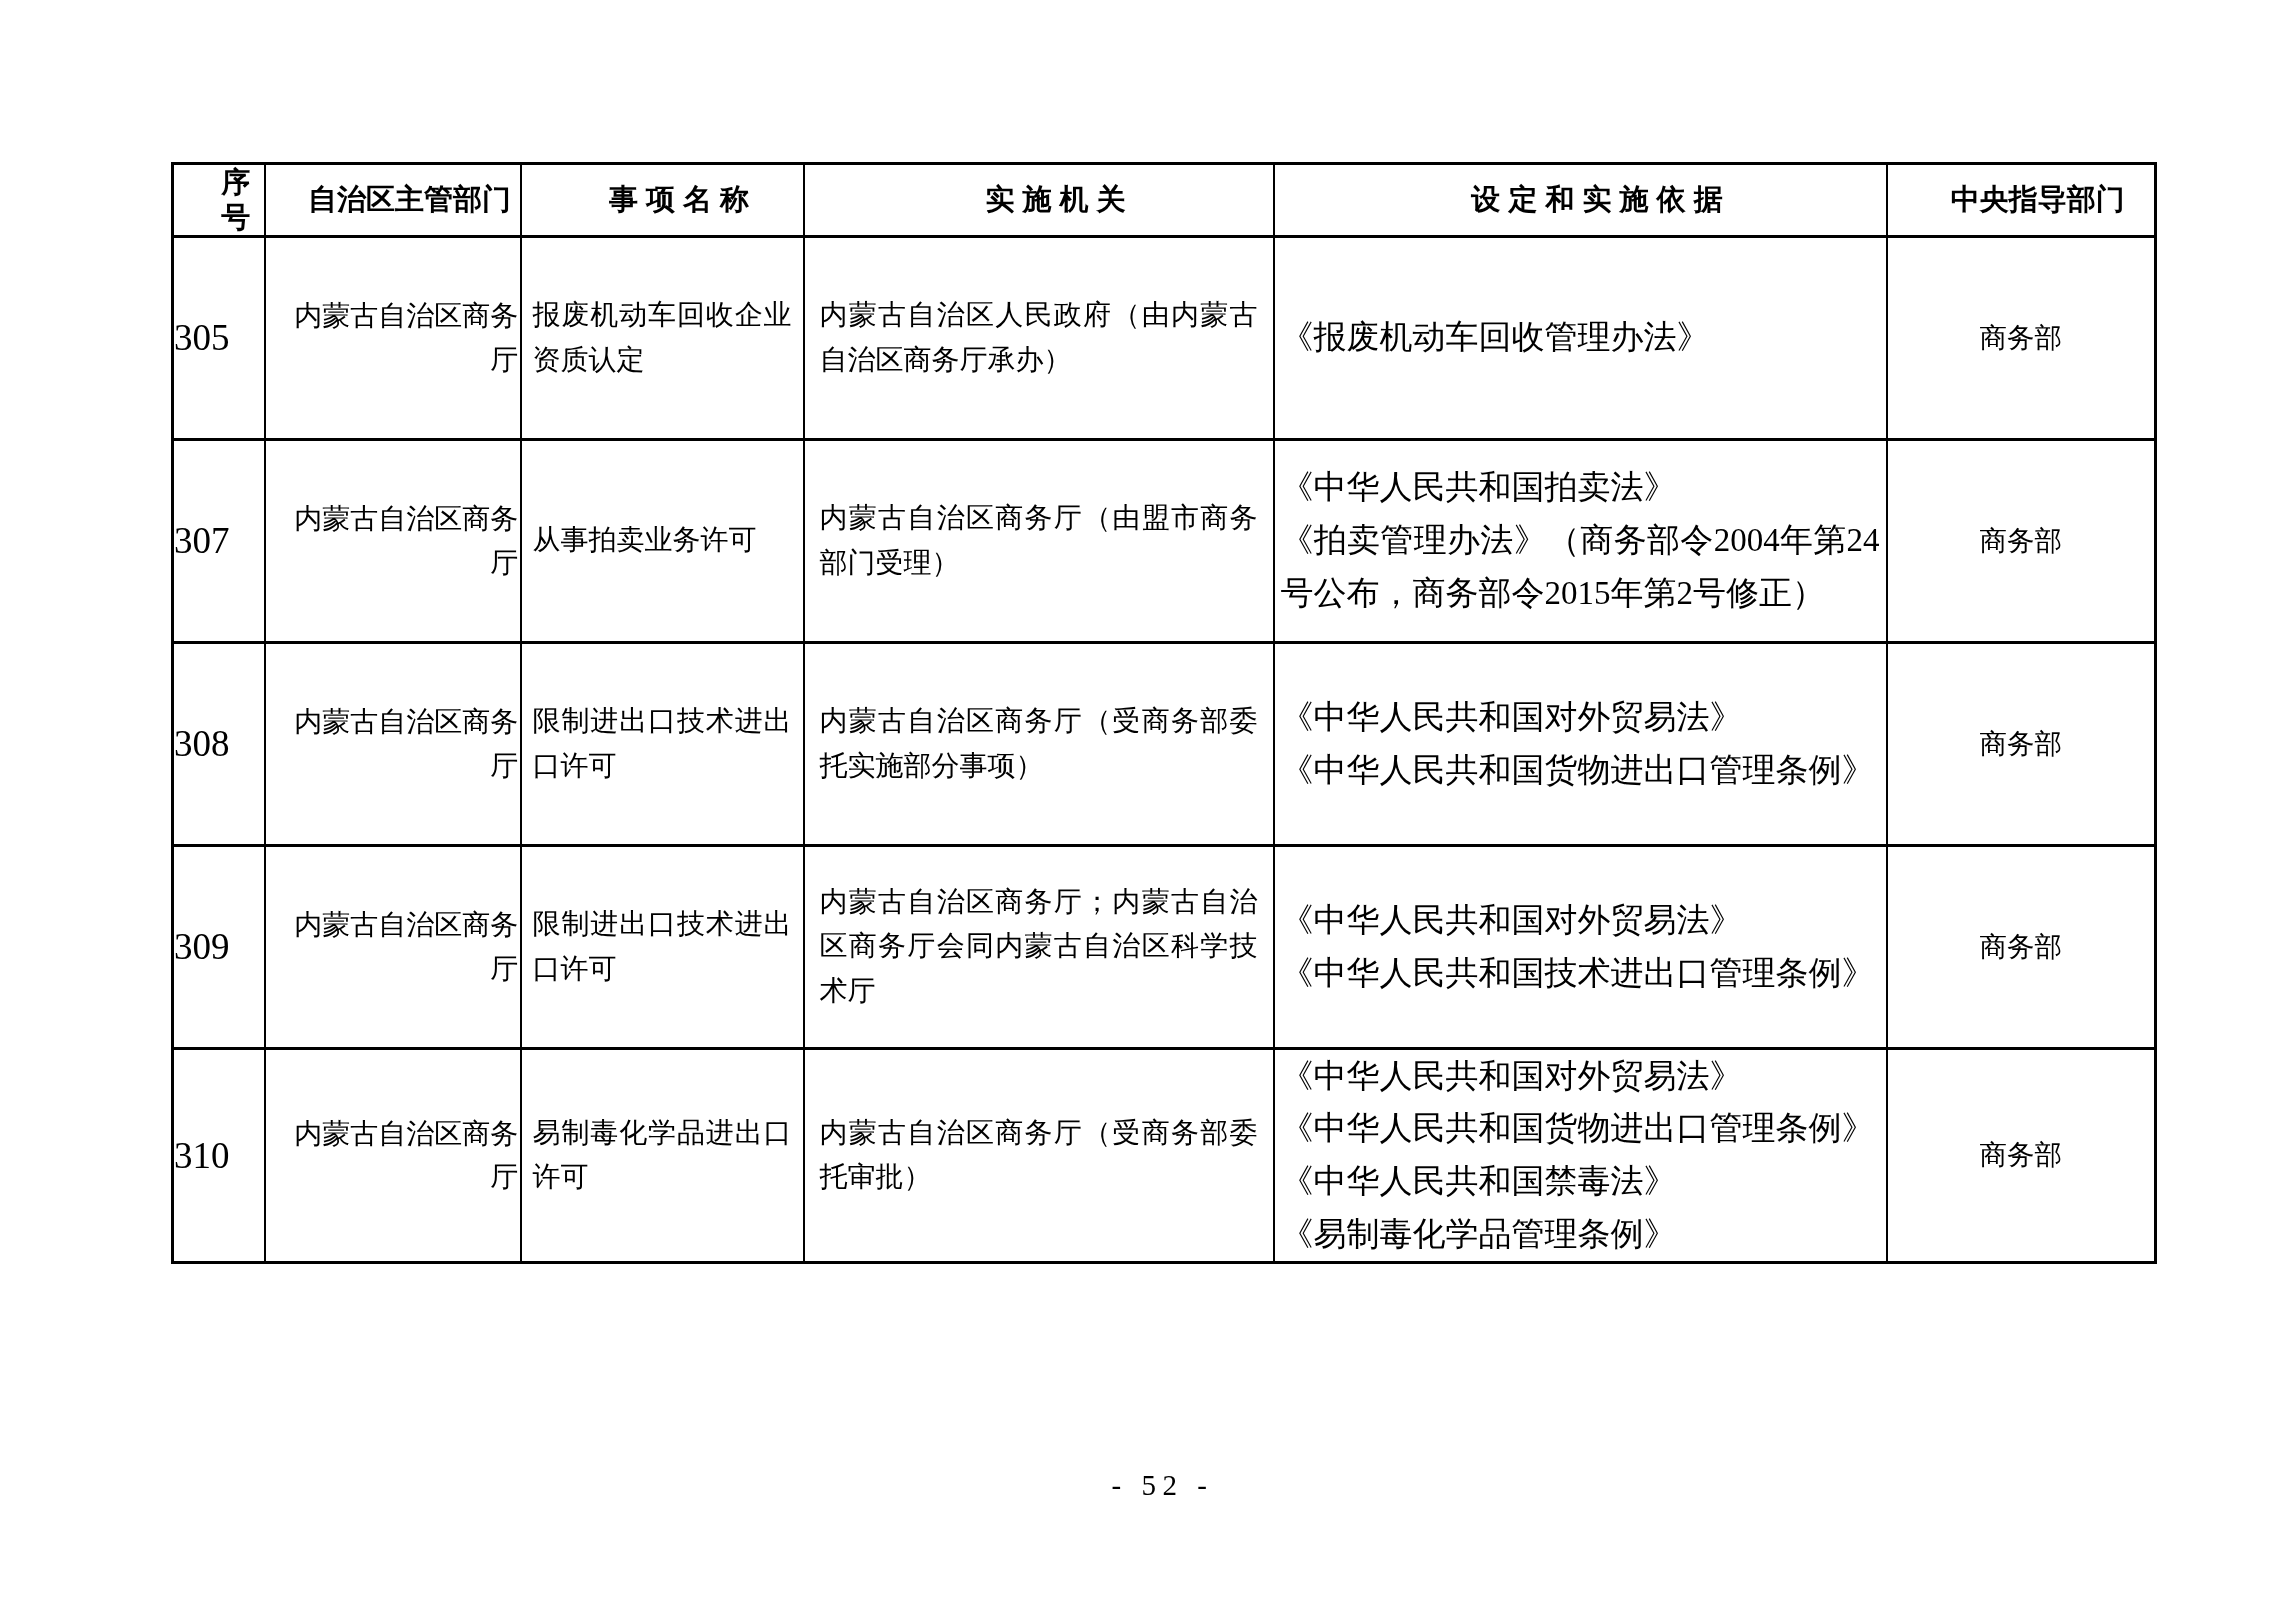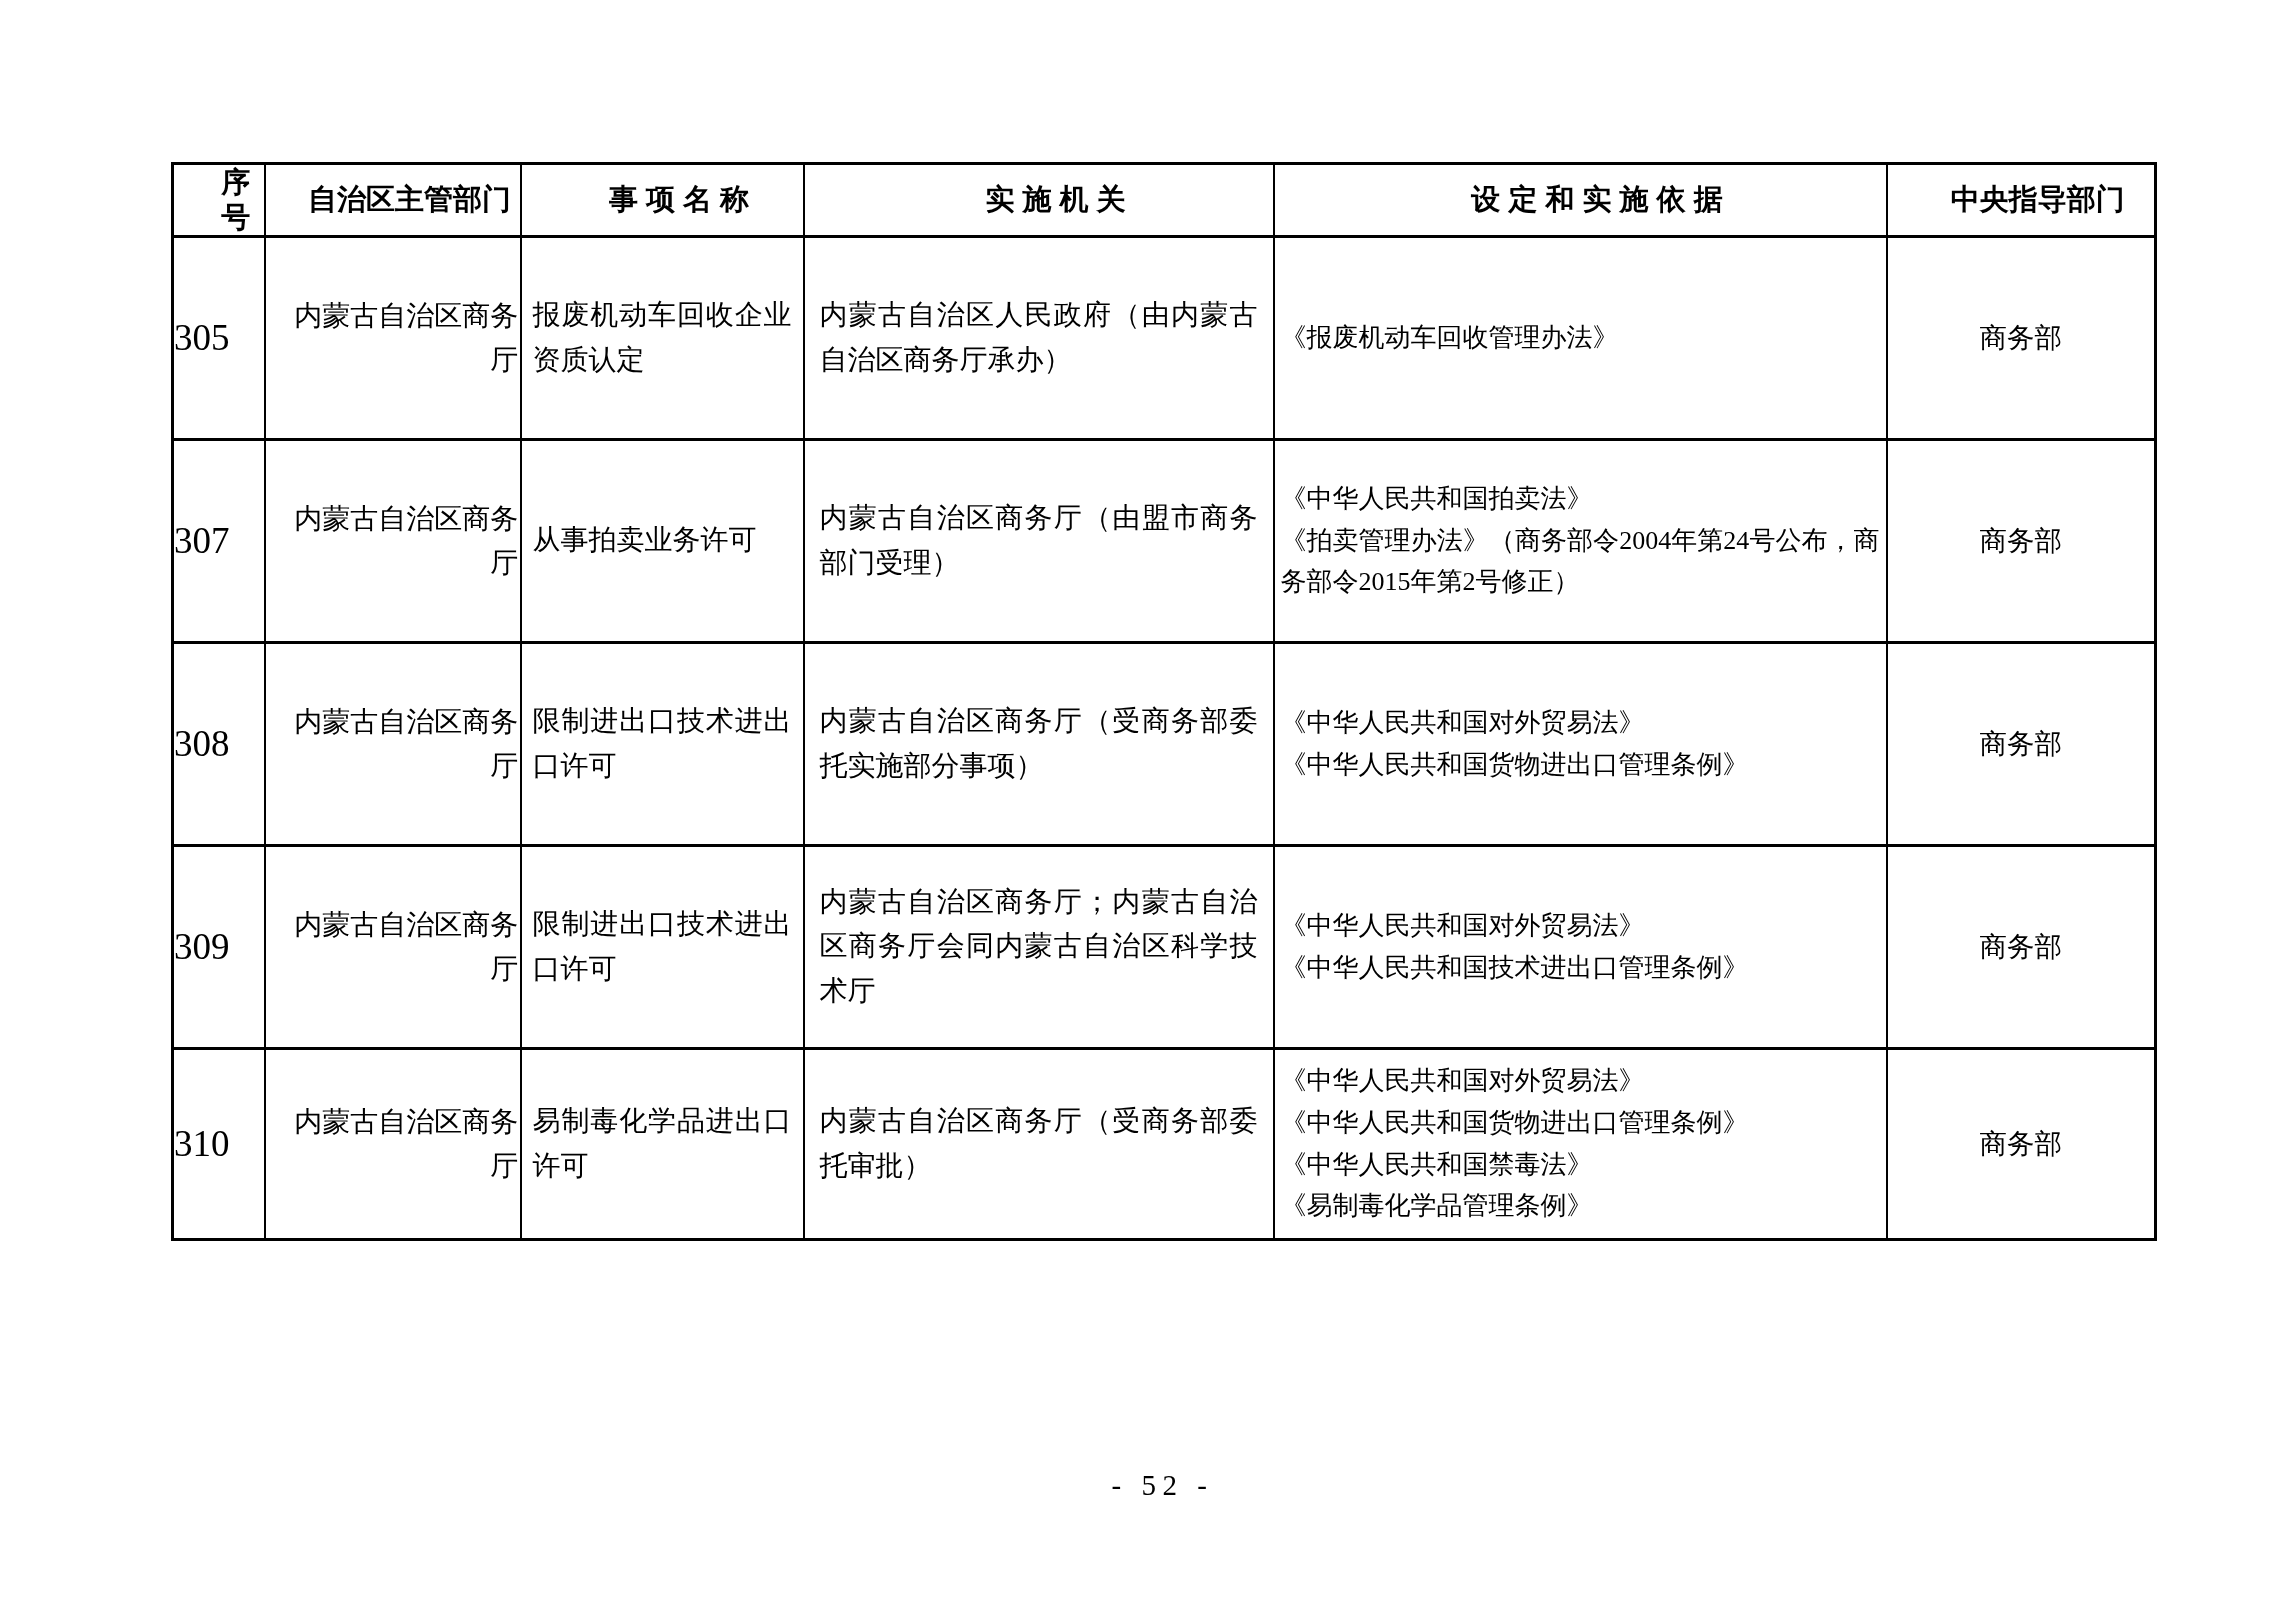--- a/index.html
+++ b/index.html
@@ -77,21 +77,21 @@
     padding: 0 11px;
     line-height: 1.58;
   }
   td.cell-agency {
     font-size: 28px;
     text-align: justify;
     padding: 0 15px;
     line-height: 1.58;
   }
   td.cell-basis {
-    font-size: 26px;
+    font-size: 33px;
     padding: 0 5.9px;
     line-height: 1.6;
   }
   td.cell-basis .basis-line {
     text-align: justify;
   }
   td.cell-central {
     font-size: 27.5px;
     text-align: center;
     border-radius: 11px;

